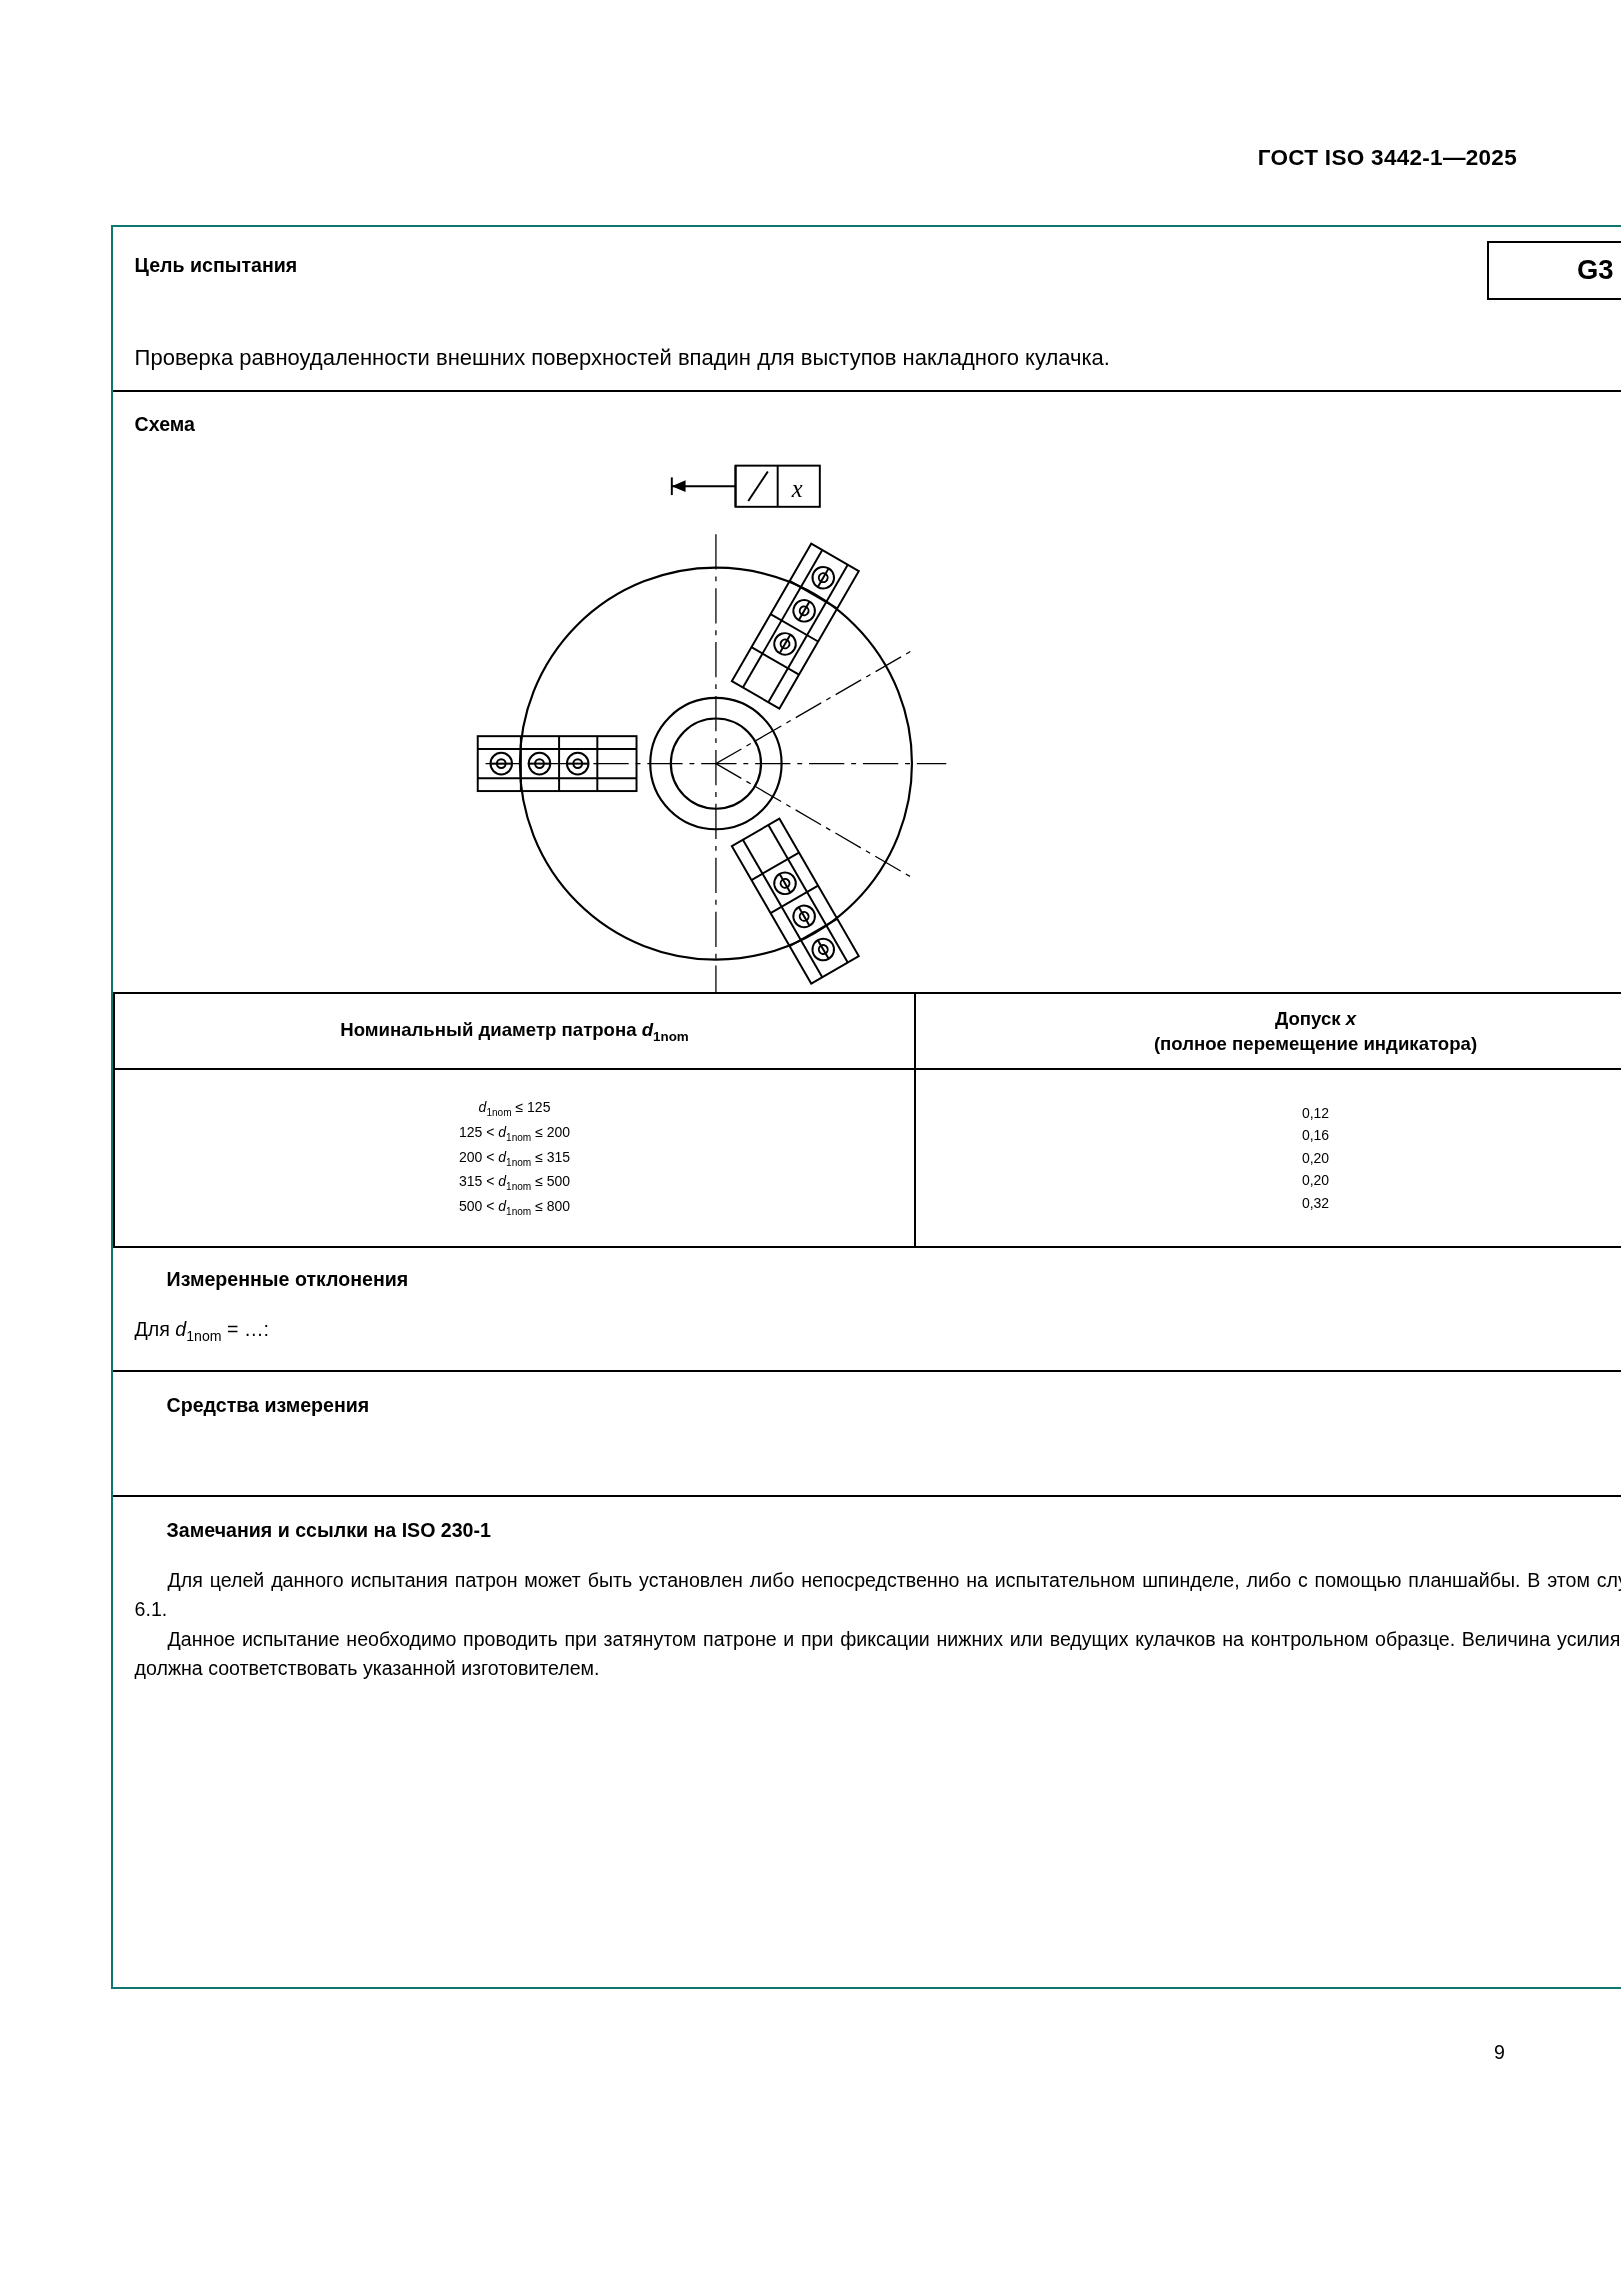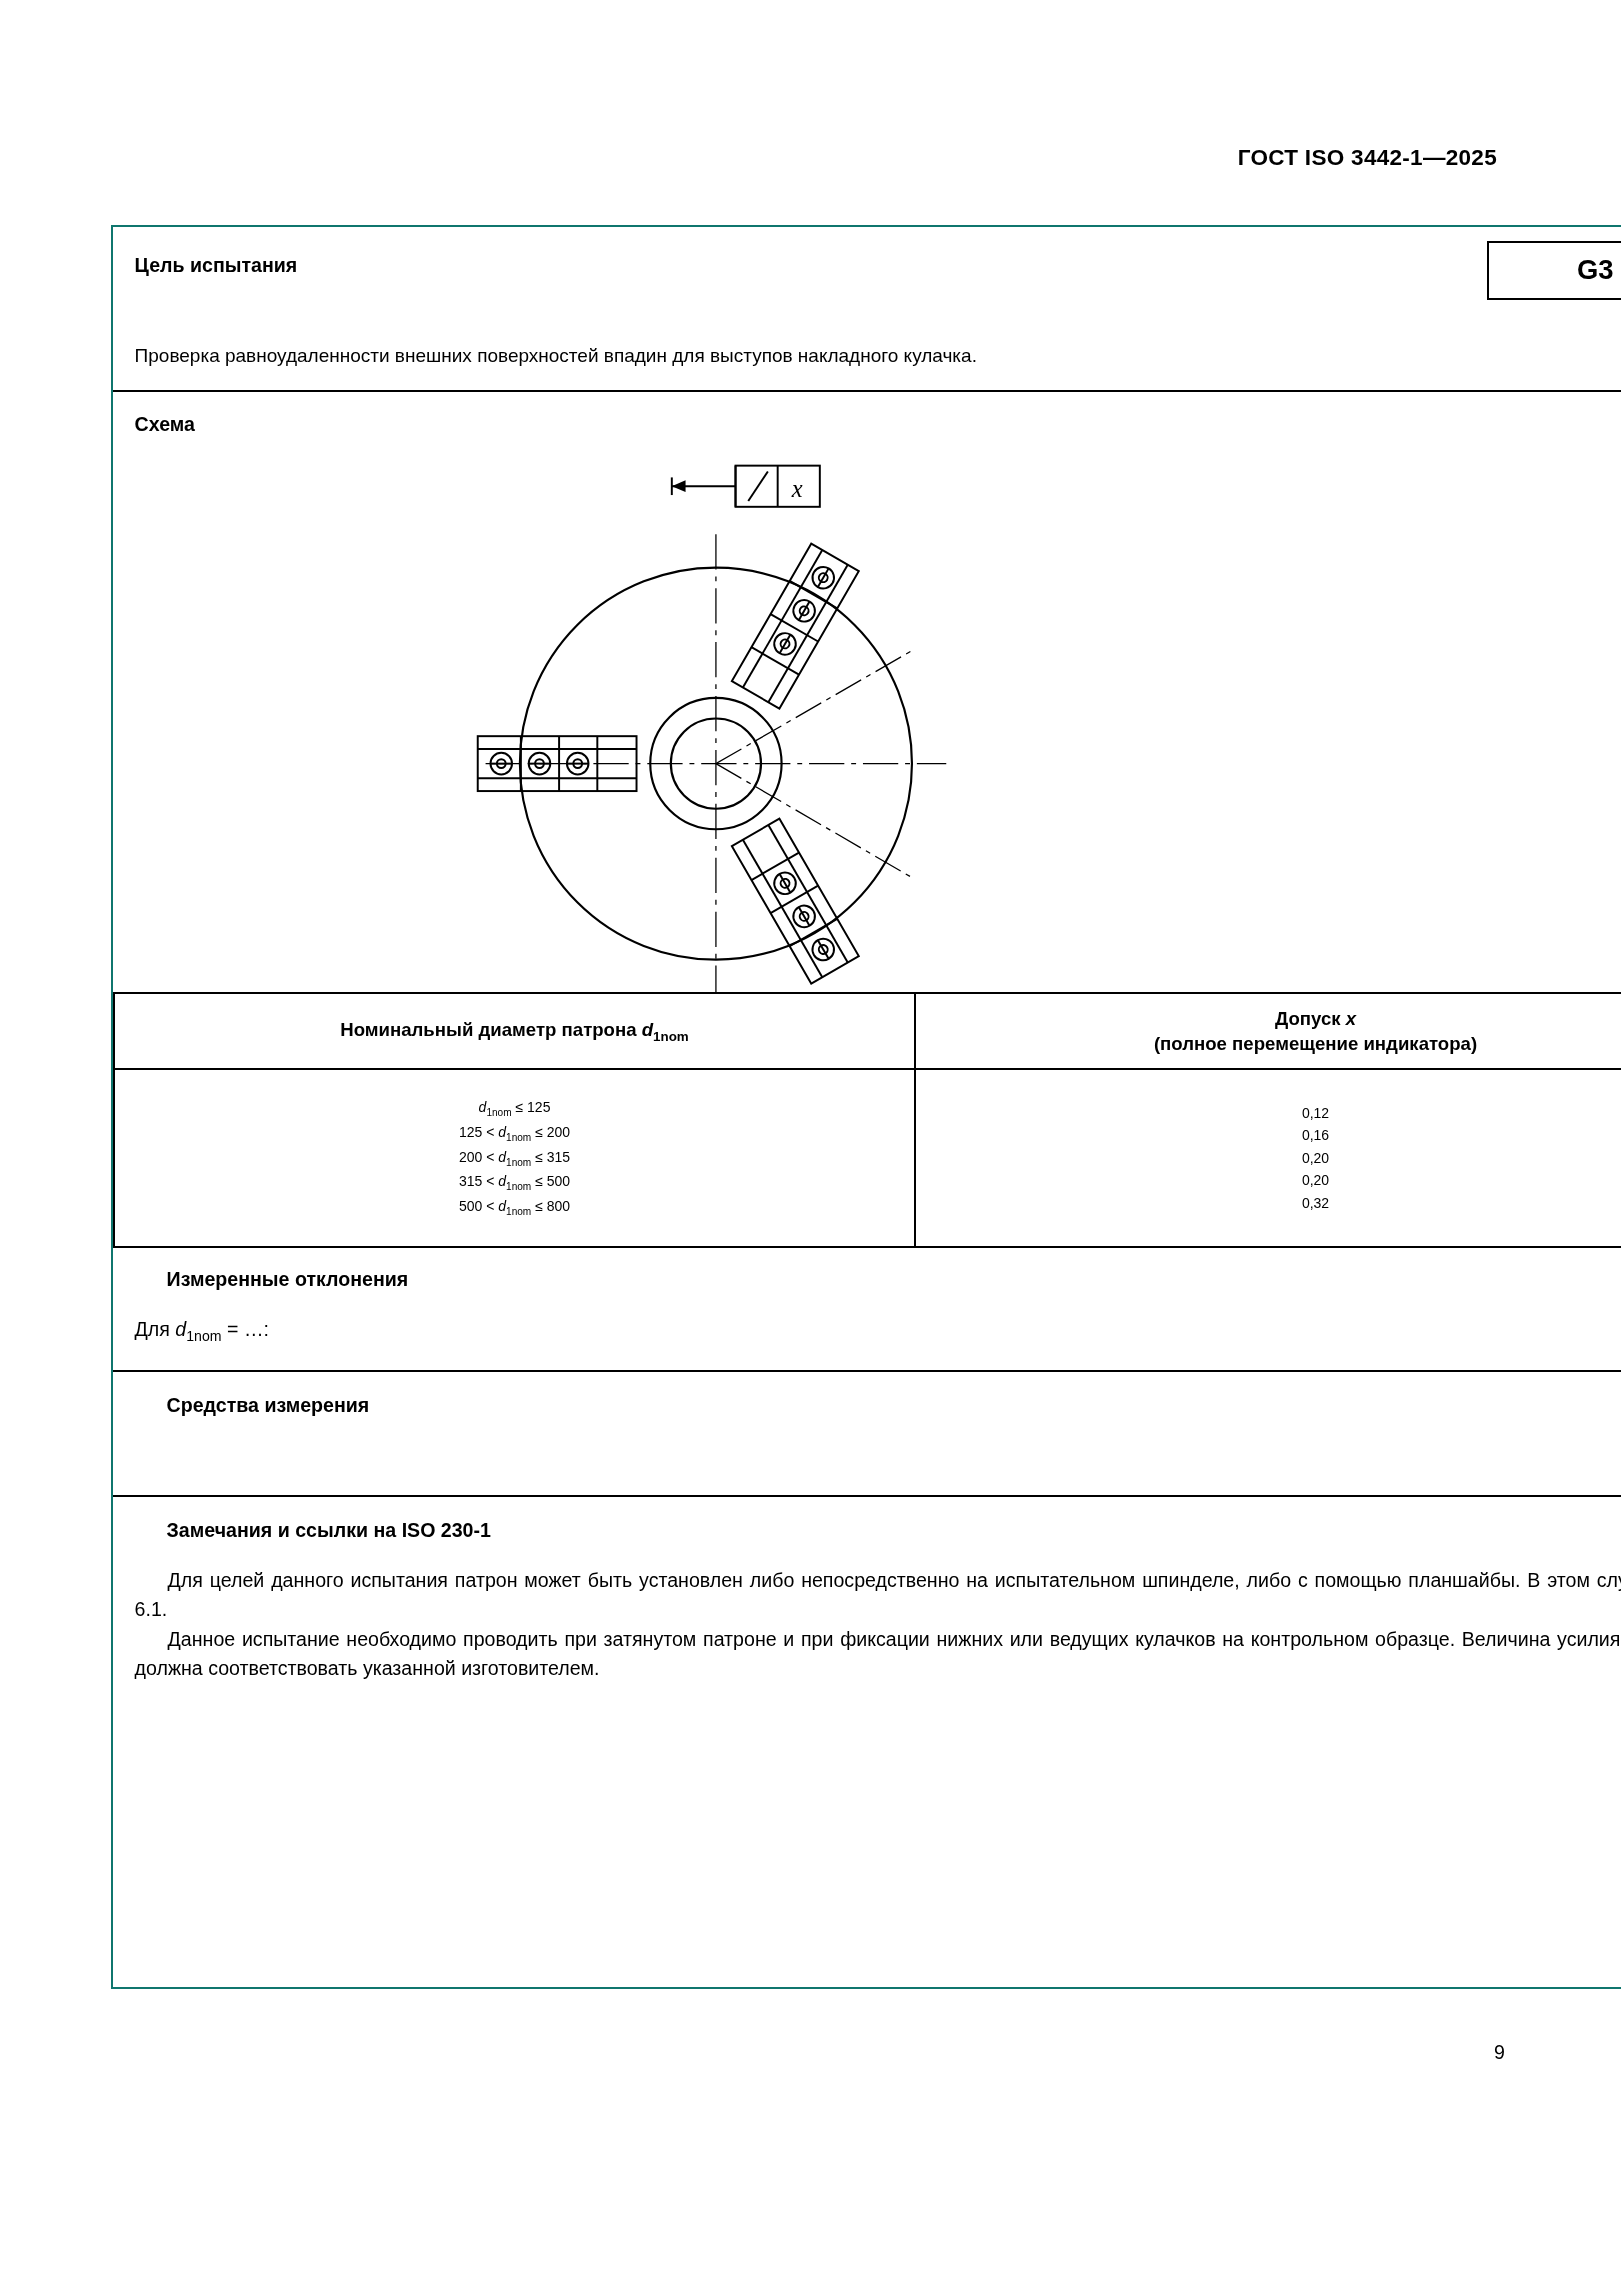--- a/index.html
+++ b/index.html
@@ -16,21 +16,21 @@
     overflow: hidden;
   }
   .page {
     position: absolute;
     left: 0; top: 0;
     width: 1621px;
     height: 2293px;
   }
   .doc-header {
     position: absolute;
-    right: 124px;
+    right: 104px;
     top: 145px;
     font-size: 22.5px;
     font-weight: bold;
     letter-spacing: 0.3px;
   }
   .main-box {
     position: absolute;
     left: 111px;
     top: 225px;
     width: 1608px;
@@ -42,21 +42,21 @@
     position: absolute;
     left: 0;
     width: 100%;
     border-top: 2px solid #000;
   }
   .section-title {
     font-size: 19.6px;
     font-weight: bold;
   }
   .body-text {
-    font-size: 19px;
+    font-size: 22px;
   }
   
   .purpose-label {
     position: absolute;
     left: 21.6px;
     top: 27.4px;
   }
   .code-badge {
     position: absolute;
     right: 13.7px;

